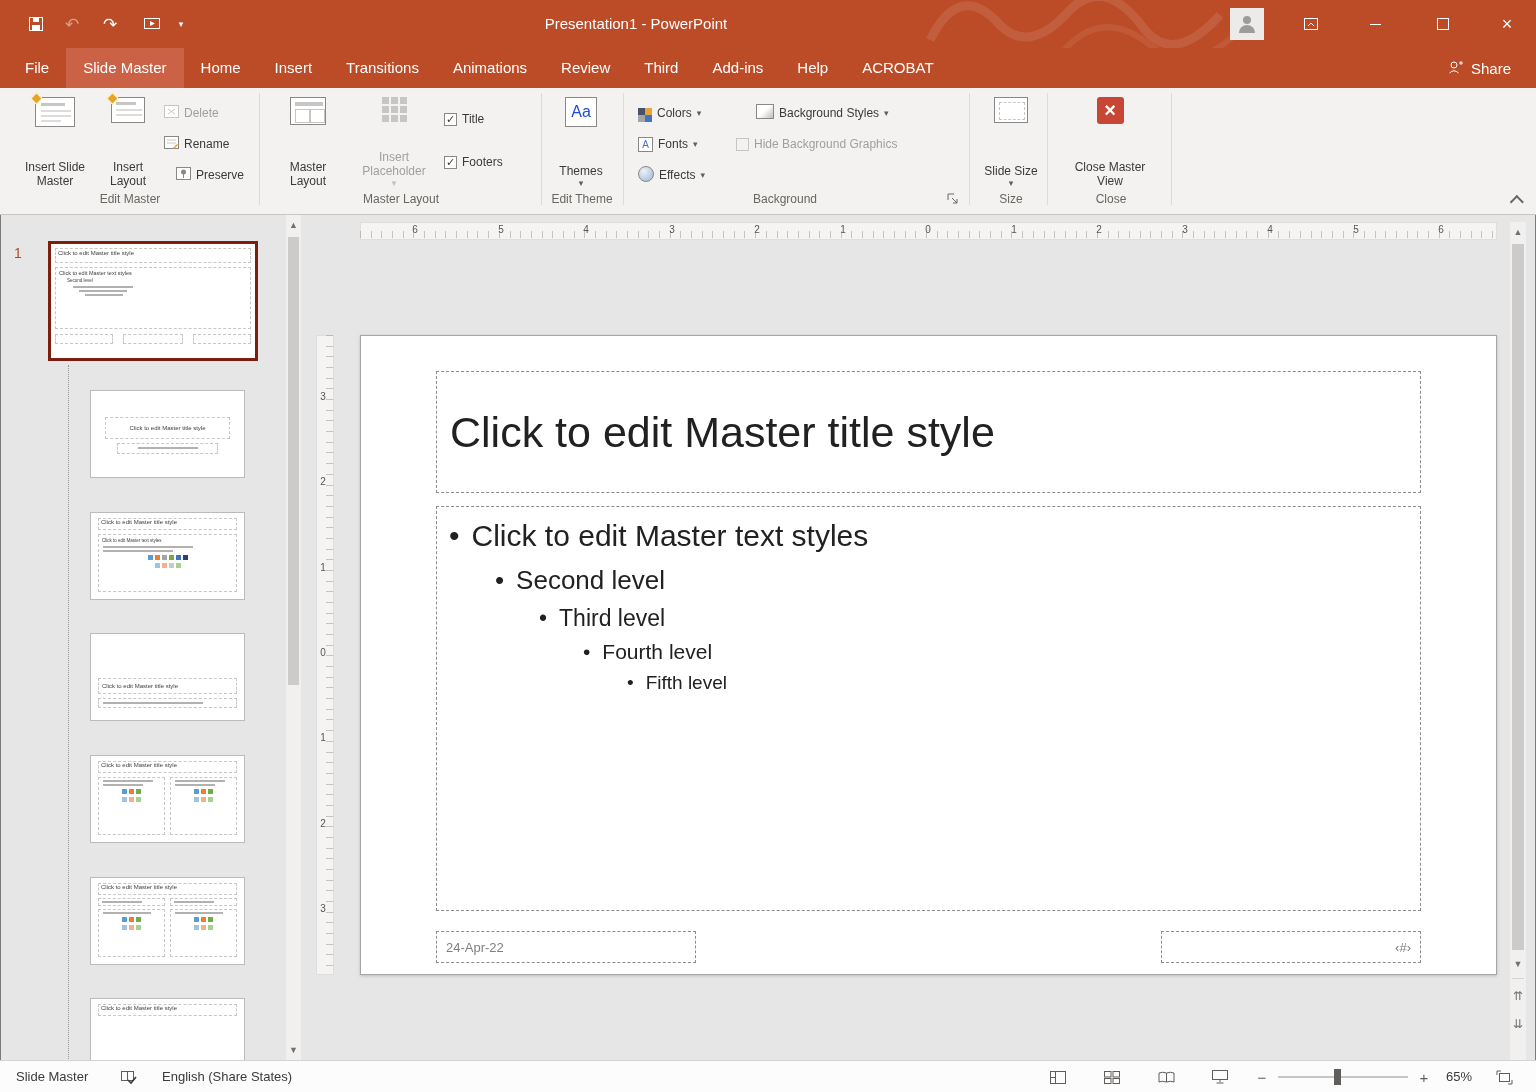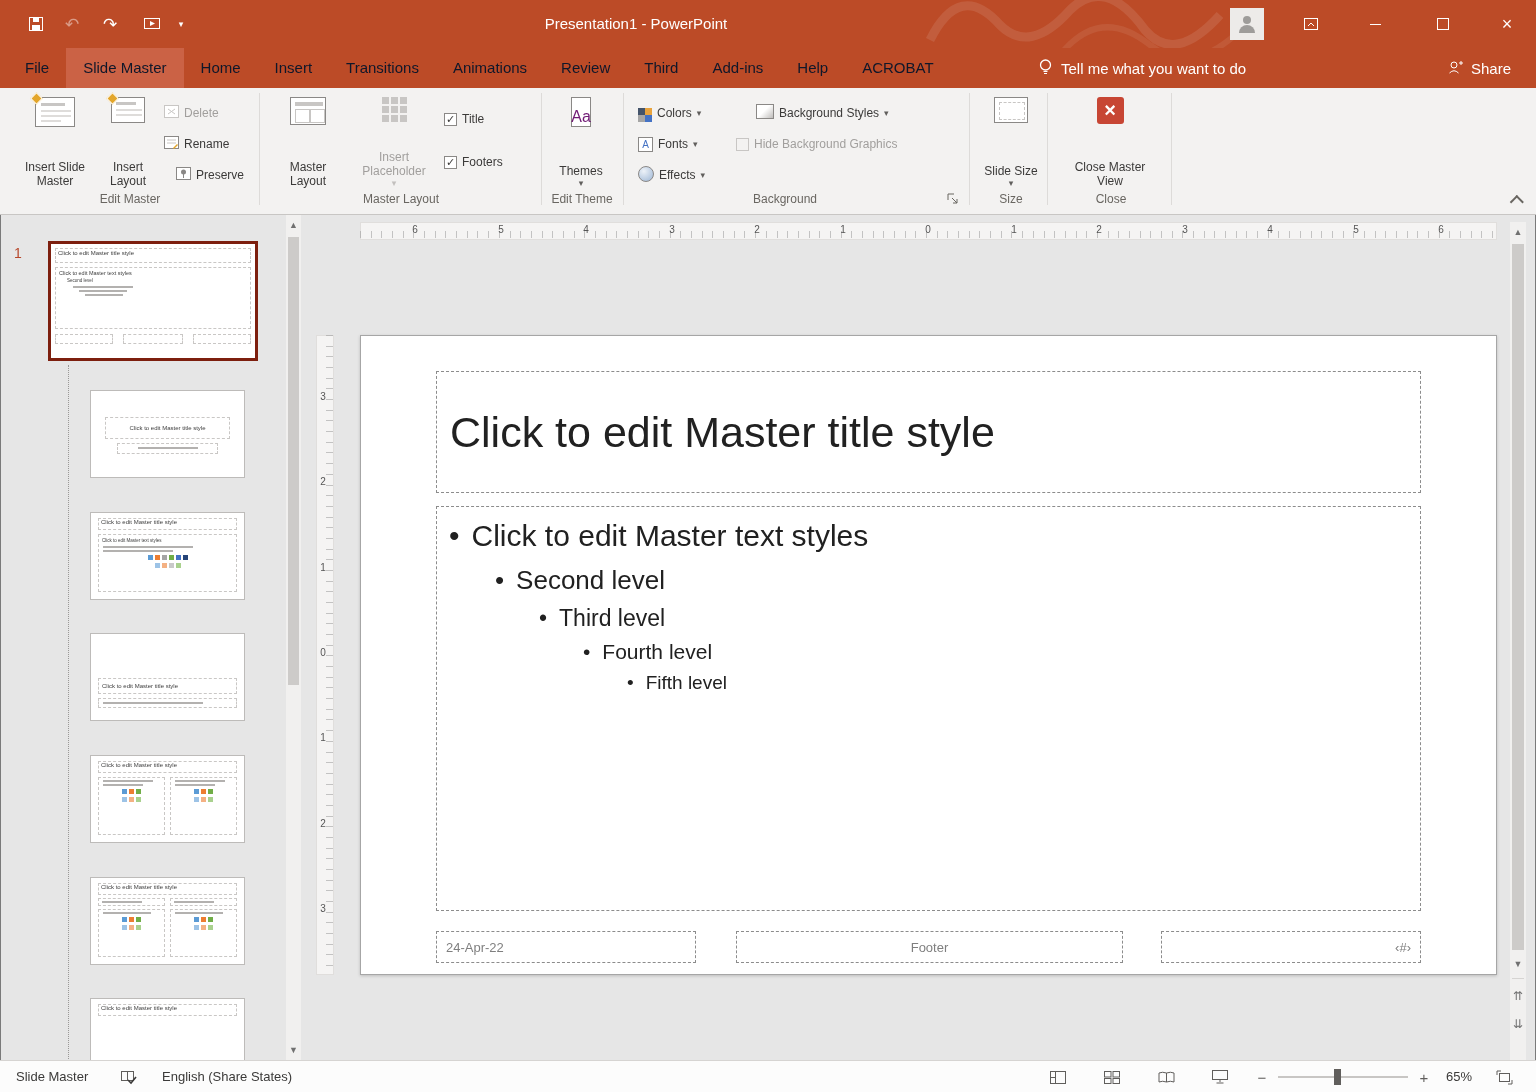--- a/index.html
+++ b/index.html
@@ -7,21 +7,21 @@
        font-family:"Liberation Sans",sans-serif;overflow:hidden;outline:1px solid #7a7a7a;outline-offset:-1px;}
   .abs{position:absolute;}
   
   #titlebar{position:absolute;left:0;top:0;width:1536px;height:48px;background:#BC4B27;}
   .qbtn{position:absolute;top:10px;width:28px;height:28px;display:flex;align-items:center;justify-content:center;color:#fff;font-size:17px;}
   .qbtn.dim{color:rgba(255,255,255,.45);}
   #win-title{position:absolute;left:0;top:0;width:1272px;height:48px;text-align:center;line-height:48px;color:#ffffff;font-size:15px;}
   .wcap{position:absolute;top:0;height:48px;width:46px;display:flex;align-items:center;justify-content:center;color:#fff;}
   
   #tabrow{position:absolute;left:0;top:48px;width:1536px;height:40px;background:#BC4B27;display:flex;padding-left:8px;}
-  .tab{color:#0f172a;font-size:15px;line-height:40px;padding:0 17px;white-space:nowrap;}
+  .tab{color:#ffffff;font-size:15px;line-height:40px;padding:0 17px;white-space:nowrap;}
   .tab.active{background:#CB6245;}
   
   #ribbon{position:absolute;left:0;top:88px;width:1536px;height:127px;background:#F3F2F1;border-bottom:1px solid #C8C6C4;box-sizing:border-box;}
   .gsep{position:absolute;top:5px;height:112px;width:1px;background:#DDDBD9;}
   .glabel{position:absolute;top:104px;height:16px;font-size:12px;color:#696661;text-align:center;}
   .bigbtn{position:absolute;top:6px;height:94px;display:flex;flex-direction:column;align-items:center;}
   .bicon{margin-top:3px;display:flex;align-items:center;justify-content:center;}
   .blabel{font-size:12px;color:#3B3A39;text-align:center;line-height:14px;margin-top:auto;}
   .blabel.dim{color:#A19F9D;}
   .caret{font-size:9px;color:#605E5C;line-height:10px;}
@@ -123,30 +123,20 @@
     <div class="tab">Home</div>
     <div class="tab">Insert</div>
     <div class="tab">Transitions</div>
     <div class="tab">Animations</div>
     <div class="tab">Review</div>
     <div class="tab">Third</div>
     <div class="tab">Add-ins</div>
     <div class="tab">Help</div>
     <div class="tab">ACROBAT</div>
   </div>
-  <div class="abs" style="left:1038px;top:48px;height:40px;display:flex;align-items:center;gap:8px;color:#fff;font-size:15px;">
-    <span>
-      <svg width="15" height="18">
-          <circle cx="7.5" cy="7" r="5" fill="none" stroke="#fff" stroke-width="1.3"></circle>
-          <line x1="5.5" y1="13.5" x2="9.5" y2="13.5" stroke="#fff"></line>
-          <line x1="6" y1="15.5" x2="9" y2="15.5" stroke="#fff"></line>
-        </svg>
-    </span>
-    <span>Tell me what you want to do</span>
-  </div>
   <div class="abs" style="left:1448px;top:48px;height:40px;display:flex;align-items:center;gap:7px;color:#fff;font-size:15px;">
     <span>
       <svg width="16" height="16">
           <circle cx="6" cy="6" r="3" fill="none" stroke="#fff"></circle>
           <path d="M1.5 14 Q 6 9.5 10.5 14" fill="none" stroke="#fff"></path>
           <path d="M11 4 L15 4 M13 2 L13 6" stroke="#fff"></path>
         </svg>
     </span>
     <span>Share</span>
   </div>
@@ -242,21 +232,21 @@
     </div>
     <div class="smbtn" style="left:444px;top:62px;">
       <span class="cb">✓</span>
       <span>Footers</span>
     </div>
     <div class="glabel" style="left:262px;width:278px;">Master Layout</div>
     <div class="gsep" style="left:541px;"></div>
 
     <div class="bigbtn" style="left:550px;width:62px;">
       <div class="bicon">
-        <div class="slideic" style="width:20px;height:30px;display:flex;align-items:flex-end;justify-content:center;font-size:16px;color:#701a75;">
+        <div class="slideic" style="width:32px;height:30px;display:flex;align-items:center;justify-content:center;font-size:16px;color:#1d4ed8;">
           <span>Aa</span>
         </div>
       </div>
       <div class="blabel">Themes</div>
       <div class="caret">▾</div>
     </div>
     <div class="glabel" style="left:545px;width:74px;">Edit Theme</div>
     <div class="gsep" style="left:623px;"></div>
 
     <div class="smbtn" style="left:638px;top:13px;">
@@ -517,23 +507,20 @@
           <span>Fourth level</span>
         </div>
       <div class="bl l5">
           <span class="bu">•</span>
           <span>Fifth level</span>
         </div>
     </div>
     <div class="ph" style="left:75px;top:595px;width:260px;height:32px;display:flex;align-items:center;">
       <span class="fttext" style="padding-left:9px;">24-Apr-22</span>
     </div>
-    <div class="ph" style="left:375px;top:595px;width:387px;height:32px;display:flex;align-items:center;justify-content:center;">
-      <span class="fttext">Footer</span>
-    </div>
     <div class="ph" style="left:800px;top:595px;width:260px;height:32px;display:flex;align-items:center;justify-content:flex-end;">
       <span class="fttext" style="padding-right:9px;">‹#›</span>
     </div>
   </div>
 
   <div class="sbar" style="left:1510px;top:222px;width:16px;height:838px;">
     <div class="sbtn" style="left:0;top:2px;width:16px;height:16px;">▲</div>
     <div class="sthumb" style="left:2px;top:22px;width:12px;height:706px;"></div>
     <div class="sbtn" style="left:0;top:734px;width:16px;height:16px;">▼</div>
     <div style="position:absolute;left:2px;top:756px;width:12px;height:1px;background:#D6D4D2;"></div>

